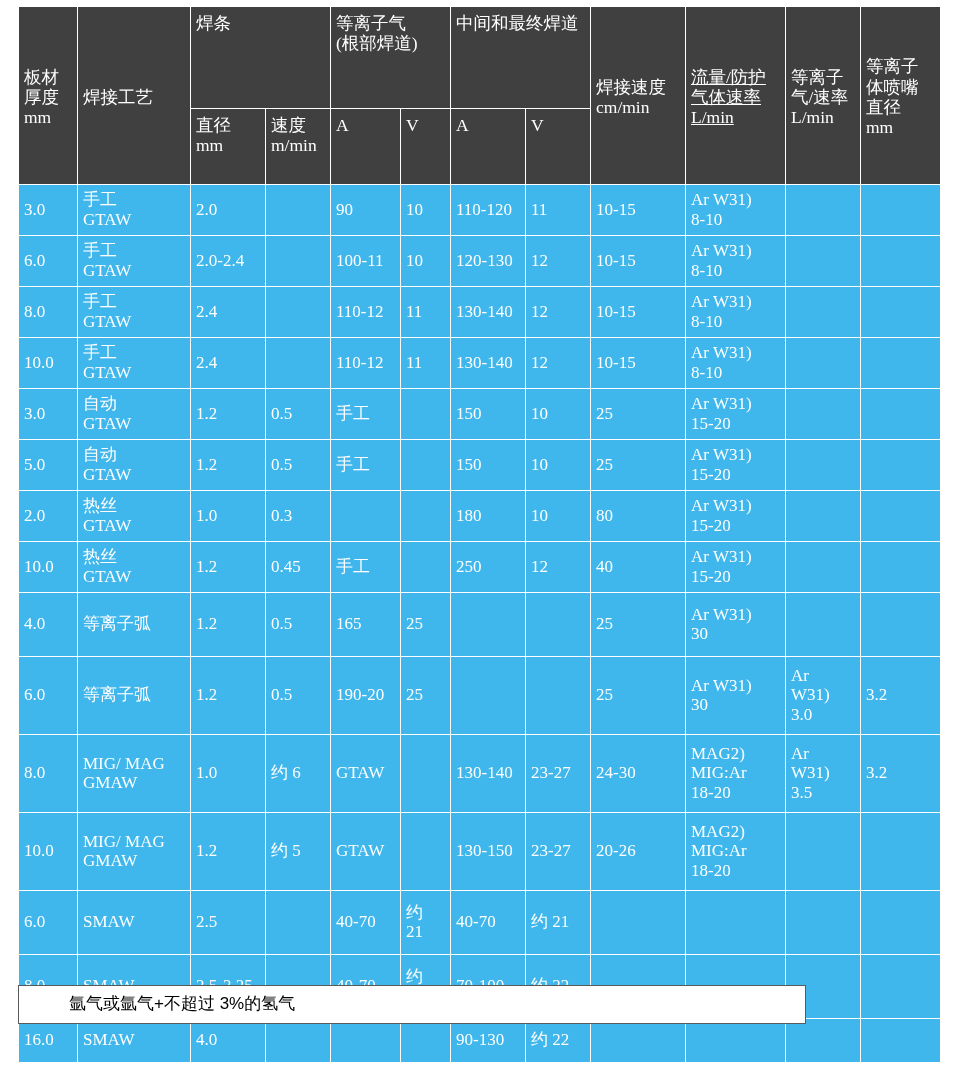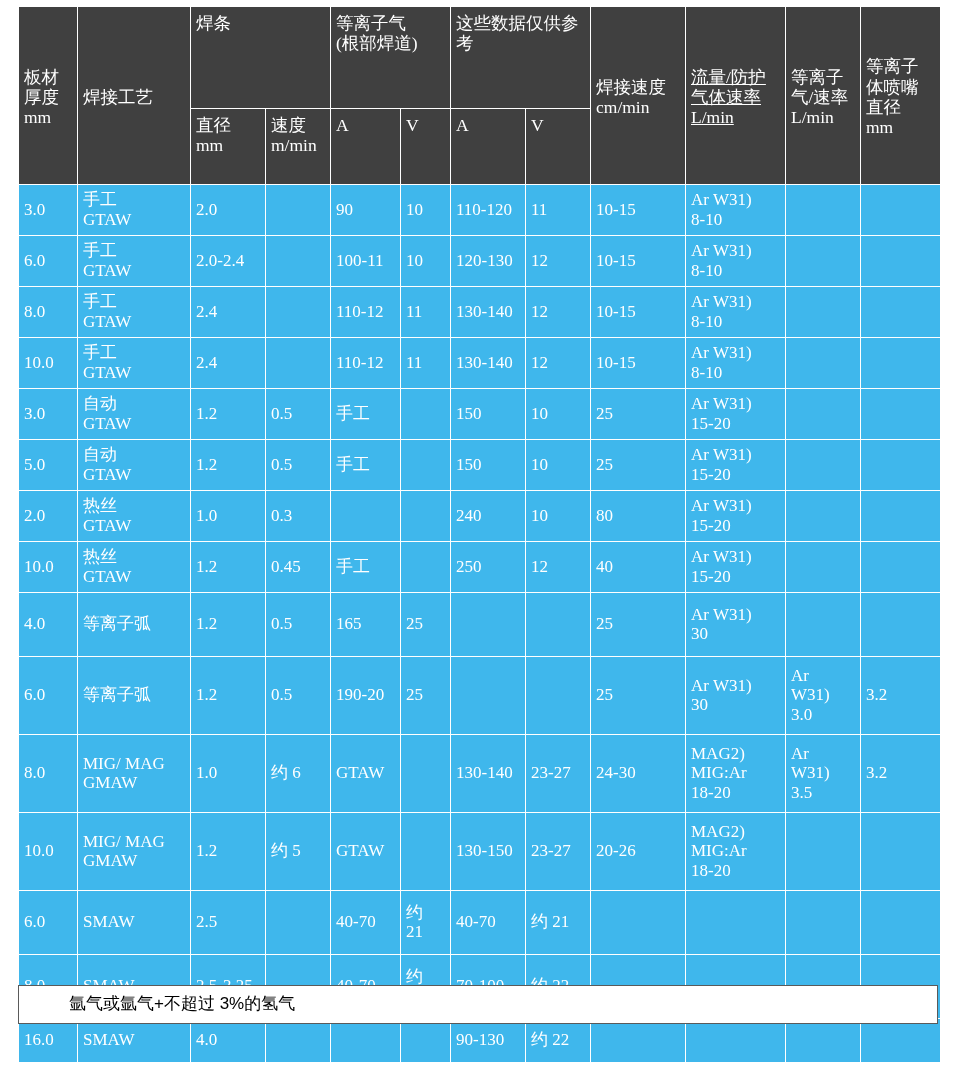--- a/index.html
+++ b/index.html
@@ -69,21 +69,21 @@
   tbody tr.r-short td { height: 38px; }
 
   .cn { font-family: "Liberation Sans", "DejaVu Sans", sans-serif; }
   .two-line { line-height: 1.14; }
 
   
   #footnote {
     position: absolute;
     left: 18px;
     top: 985px;
-    width: 920px;
+    width: 788px;
     box-sizing: border-box;
     border: 1px solid #5a5a5a;
     background: #ffffff;
     color: #000000;
     padding: 6px 8px 7px 10px;
     font-size: 17.5px;
     line-height: 1.42;
     font-family: "Liberation Serif", "DejaVu Serif", serif;
   }
   #footnote .fn-first {
@@ -116,21 +116,21 @@
     </colgroup>
 
     <thead>
       <tr class="hdr-row1">
         <td rowspan="2" class="cn midv" style="white-space: pre-line;">板材厚度
 mm</td>
         <td rowspan="2" class="cn midv">焊接工艺</td>
         <td colspan="2" class="cn grp">焊条</td>
         <td colspan="2" class="cn grp" style="white-space: pre-line;">等离子气
 (根部焊道)</td>
-        <td colspan="2" class="cn grp">这些数据仅供参考</td>
+        <td colspan="2" class="cn grp">中间和最终焊道</td>
         <td rowspan="2" class="cn midv" style="white-space: pre-line;">焊接速度
 cm/min</td>
         <td rowspan="2" class="cn midv" style="white-space: pre-line; text-decoration: underline;">流量/防护气体速率
 L/min</td>
         <td rowspan="2" class="cn midv" style="white-space: pre-line;">等离子气/速率
 L/min</td>
         <td rowspan="2" class="cn midv" style="white-space: pre-line;">等离子体喷嘴直径
 mm</td>
       </tr>
       <tr class="hdr-row2">
@@ -243,21 +243,21 @@
           <td></td>
         </tr>
         <tr class="r-std">
           <td>2.0</td>
           <td class="two-line cn" style="white-space: pre-line;">热丝
 GTAW</td>
           <td>1.0</td>
           <td class="cn">0.3</td>
           <td class="cn"></td>
           <td class="cn"></td>
-          <td>240</td>
+          <td>180</td>
           <td>10</td>
           <td>80</td>
           <td class="two-line" style="white-space: pre-line;">Ar W31)
 15-20</td>
           <td></td>
           <td></td>
         </tr>
         <tr class="r-std">
           <td>10.0</td>
           <td class="two-line cn" style="white-space: pre-line;">热丝

